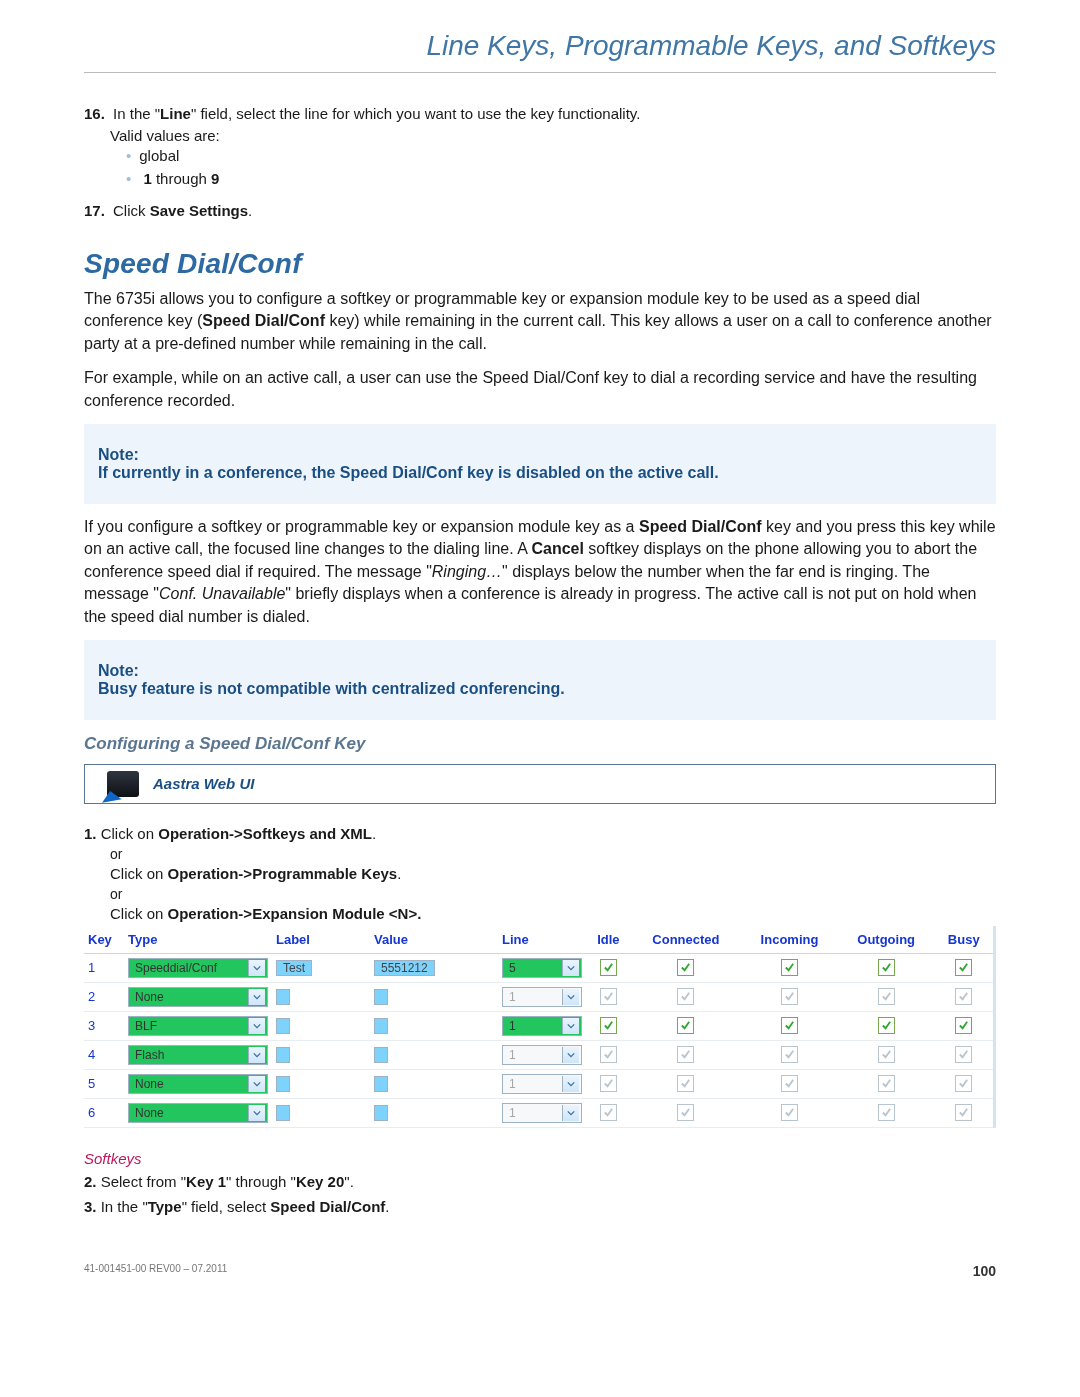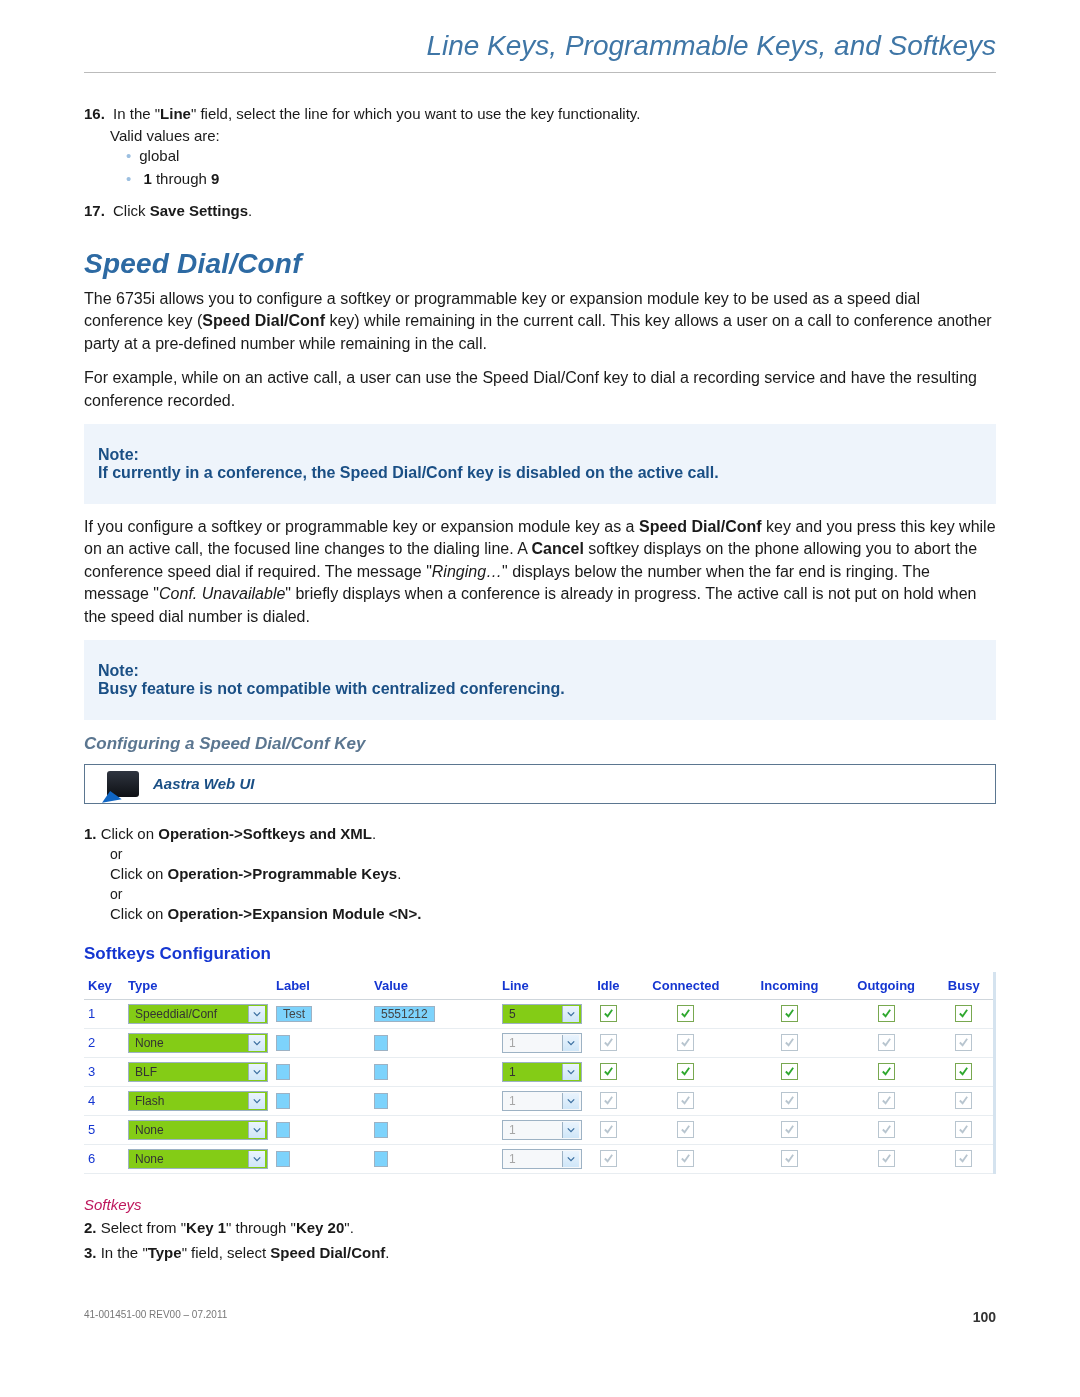--- a/index.html
+++ b/index.html
@@ -97,21 +97,21 @@
   
   .sk-wrap { border-right: 3px solid #d5e3ef; }
   table.sk { border-collapse: collapse; width: 100%; font-size: 13px; font-family: Arial, sans-serif; }
   table.sk th { color: #1536d1; font-weight: 700; padding: 6px 4px; border-bottom: 1px solid #cfd6dc; text-align: left; }
   table.sk th.hc { text-align: center; }
   table.sk td { padding: 4px 4px; border-bottom: 1px solid #e8edf1; color: #444; }
   table.sk td.key { color: #1536d1; width: 32px; }
   .select {
     display: inline-flex; align-items: center; justify-content: space-between;
     border: 1px solid #9db2c4; height: 20px; padding: 0 2px 0 6px;
-    background: #84cc16; font-size: 12px; color: #333; width: 100%; box-sizing: border-box;
+    background: #22c55e; font-size: 12px; color: #333; width: 100%; box-sizing: border-box;
   }
   .select .chev {
     width: 16px; height: 16px; border-left: 1px solid #9db2c4;
     display: inline-flex; align-items: center; justify-content: center;
     background: linear-gradient(#eaf4fd,#cfe6f8);
   }
   .select .chev svg { width: 8px; height: 8px; }
   .select.disabled { color: #a6a6a6; background: #f6f8fa; }
   .input {
     border: 1px solid #9db2c4; height: 20px; padding: 0 6px; font-size: 12px;
@@ -191,21 +191,20 @@
   </div>
 
   <div class="steps-block">
     <div class="line"><b>1.</b>&nbsp;<span>Click on </span><b>Operation-&gt;Softkeys and XML</b><span>.</span></div>
     <div class="or">or</div>
     <div class="line" style="margin-left:26px"><span>Click on </span><b>Operation-&gt;Programmable Keys</b><span>.</span></div>
     <div class="or">or</div>
     <div class="line" style="margin-left:26px"><span>Click on </span><b>Operation-&gt;Expansion Module &lt;N&gt;.</b></div>
   </div>
 
-  <h3 class="softkeys-config">Softkeys Configuration</h3>
 
   <div class="sk-wrap">
   <table class="sk">
     <thead>
       <tr>
         <th>Key</th>
         <th style="width:140px">Type</th>
         <th style="width:90px">Label</th>
         <th style="width:120px">Value</th>
         <th style="width:80px">Line</th>

